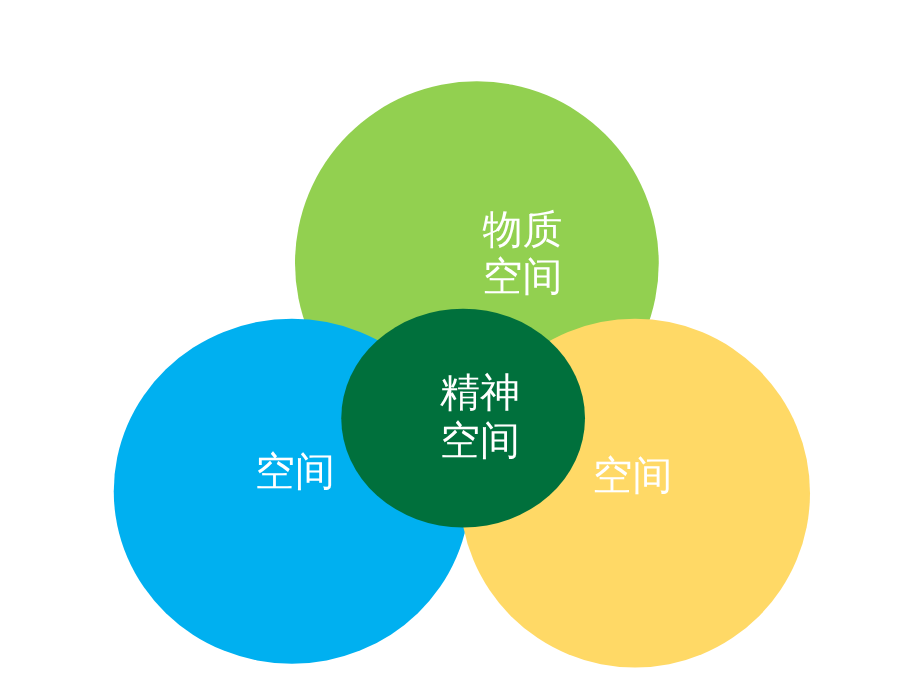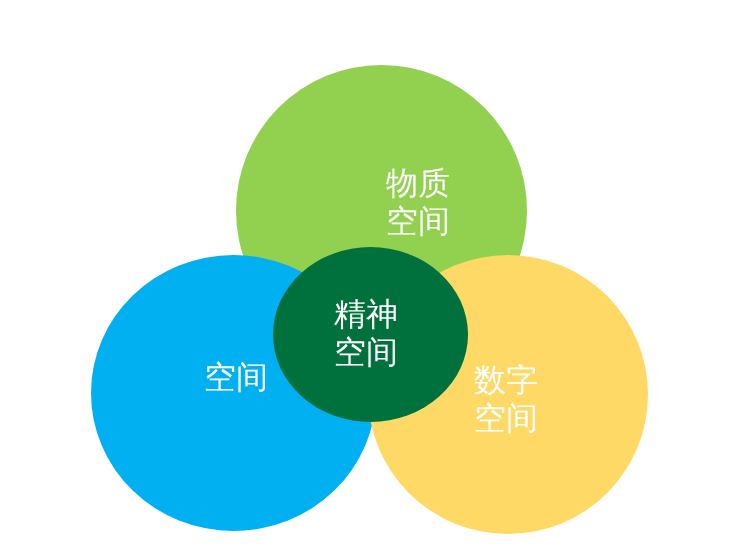--- a/index.html
+++ b/index.html
@@ -27,21 +27,20 @@
   <div class="label" style="left:358px; top:164px; width:80px;margin-left:20px;">
     <span>物质</span>
     <span>空间</span>
   </div>
 
   <div class="label" style="left:196px; top:358px; width:80px;">
     <span>空间</span>
   </div>
 
   <div class="label" style="left:466px; top:361px; width:80px;">
-    <span>数字</span>
     <span>空间</span>
   </div>
 
-  <div class="label" style="left:326px; top:295px; width:80px;">
+  <div class="label" style="left:344px; top:295px; width:80px;">
     <span>精神</span>
     <span>空间</span>
   </div>
 </div>
 
 </body></html>

